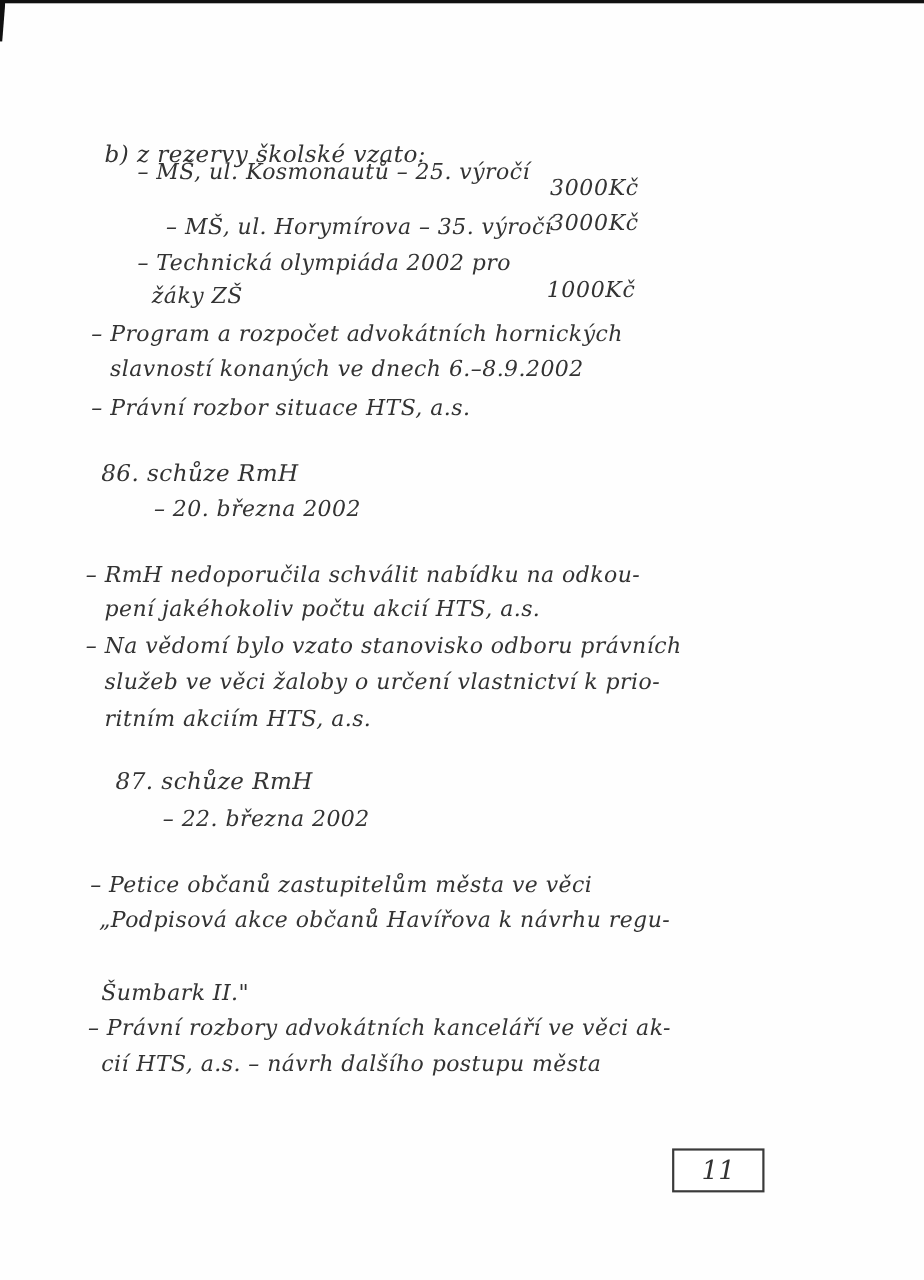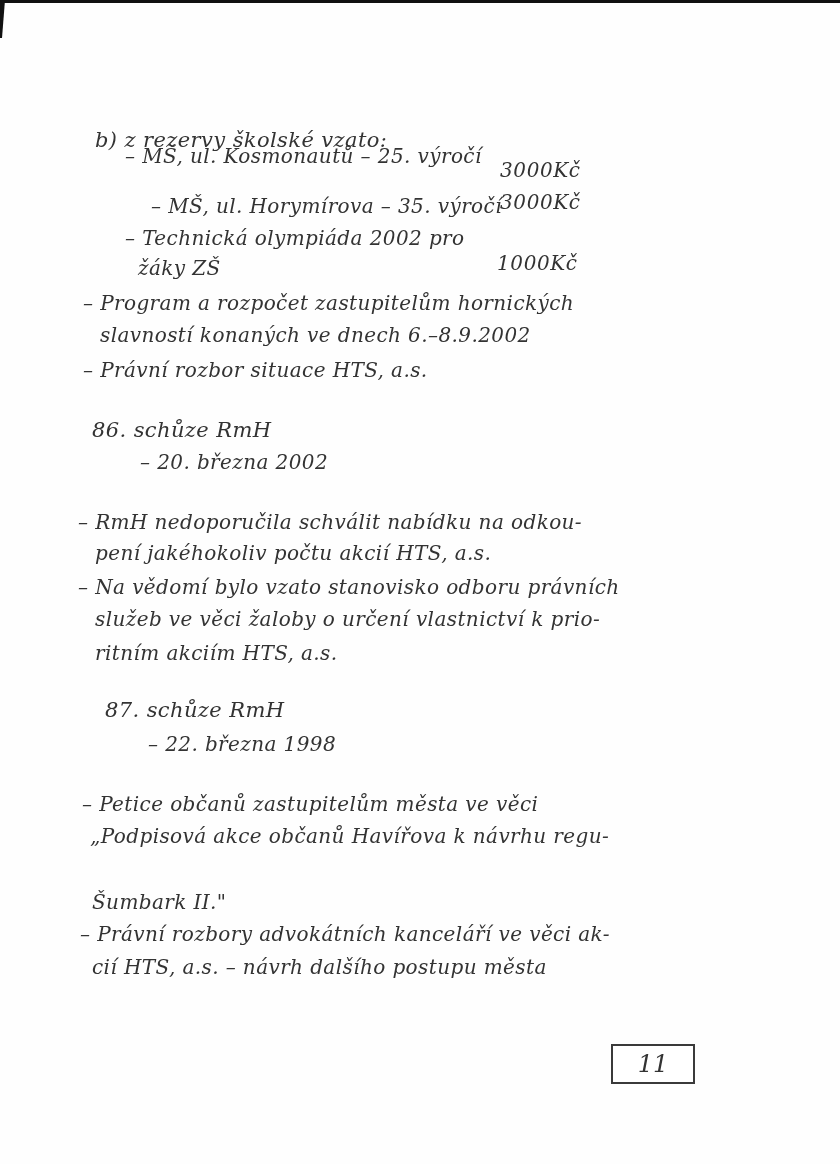--- a/index.html
+++ b/index.html
@@ -68,36 +68,36 @@
   <div class="hw" style="left:125px; top:143px;">– MŠ, ul. Kosmonautů – 25. výročí</div>
   <div class="amount" style="left:500px; top:158px;">3000Kč</div>
 
   <div class="hw" style="left:125px; top:193px;margin-left:26px;">– MŠ, ul. Horymírova – 35. výročí</div>
   <div class="amount" style="left:500px; top:190px;">3000Kč</div>
 
   <div class="hw" style="left:125px; top:225px;">– Technická olympiáda 2002 pro</div>
   <div class="hw" style="left:138px; top:255px;">žáky ZŠ</div>
   <div class="amount" style="left:497px; top:251px;text-align:right;">1000Kč</div>
 
-  <div class="hw" style="left:83px; top:290px;">– Program a rozpočet zastupitelům hornických</div>
+  <div class="hw" style="left:83px; top:290px;">– Program a rozpočet advokátních hornických</div>
   <div class="hw" style="left:100px; top:322px;">slavností konaných ve dnech 6.–8.9.2002</div>
   <div class="hw" style="left:83px; top:357px;">– Právní rozbor situace HTS, a.s.</div>
 
   <div class="hw heading" style="left:92px; top:417px;">86. schůze RmH</div>
   <div class="hw" style="left:140px; top:449px;">– 20. března 2002</div>
 
   <div class="hw" style="left:78px; top:509px;text-align:center;">– RmH nedoporučila schválit nabídku na odkou-</div>
   <div class="hw" style="left:95px; top:540px;">pení jakéhokoliv počtu akcií HTS, a.s.</div>
 
   <div class="hw" style="left:78px; top:574px;">– Na vědomí bylo vzato stanovisko odboru právních</div>
   <div class="hw" style="left:95px; top:606px;">služeb ve věci žaloby o určení vlastnictví k prio-</div>
   <div class="hw" style="left:95px; top:640px;">ritním akciím HTS, a.s.</div>
 
   <div class="hw heading" style="left:105px; top:697px;">87. schůze RmH</div>
-  <div class="hw" style="left:148px; top:731px;">– 22. března 1998</div>
+  <div class="hw" style="left:148px; top:731px;">– 22. března 2002</div>
 
   <div class="hw" style="left:82px; top:791px;">– Petice občanů zastupitelům města ve věci</div>
   <div class="hw" style="left:90px; top:823px;">„Podpisová akce občanů Havířova k návrhu regu-</div>
   <div class="hw" style="left:92px; top:889px;">Šumbark II."</div>
 
   <div class="hw" style="left:80px; top:921px;">– Právní rozbory advokátních kanceláří ve věci ak-</div>
   <div class="hw" style="left:92px; top:954px;">cií HTS, a.s. – návrh dalšího postupu města</div>
 
   <div class="page-number-box">
     <span>11</span>

